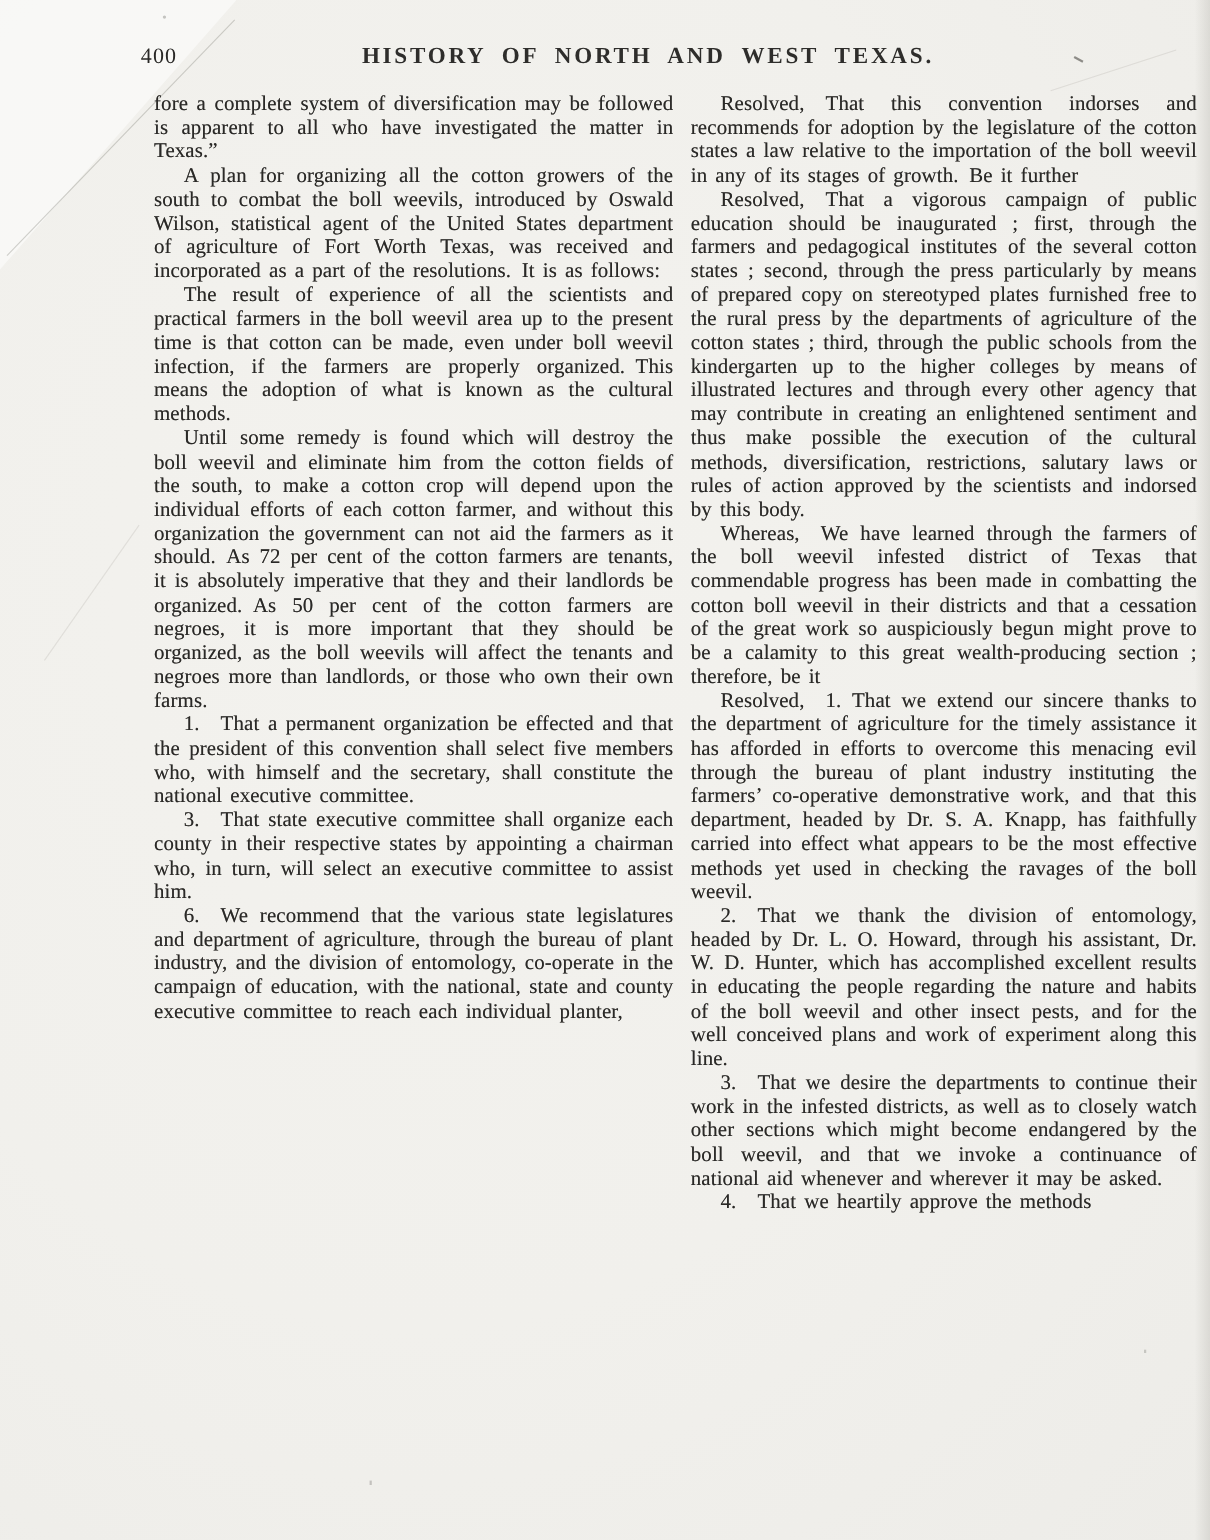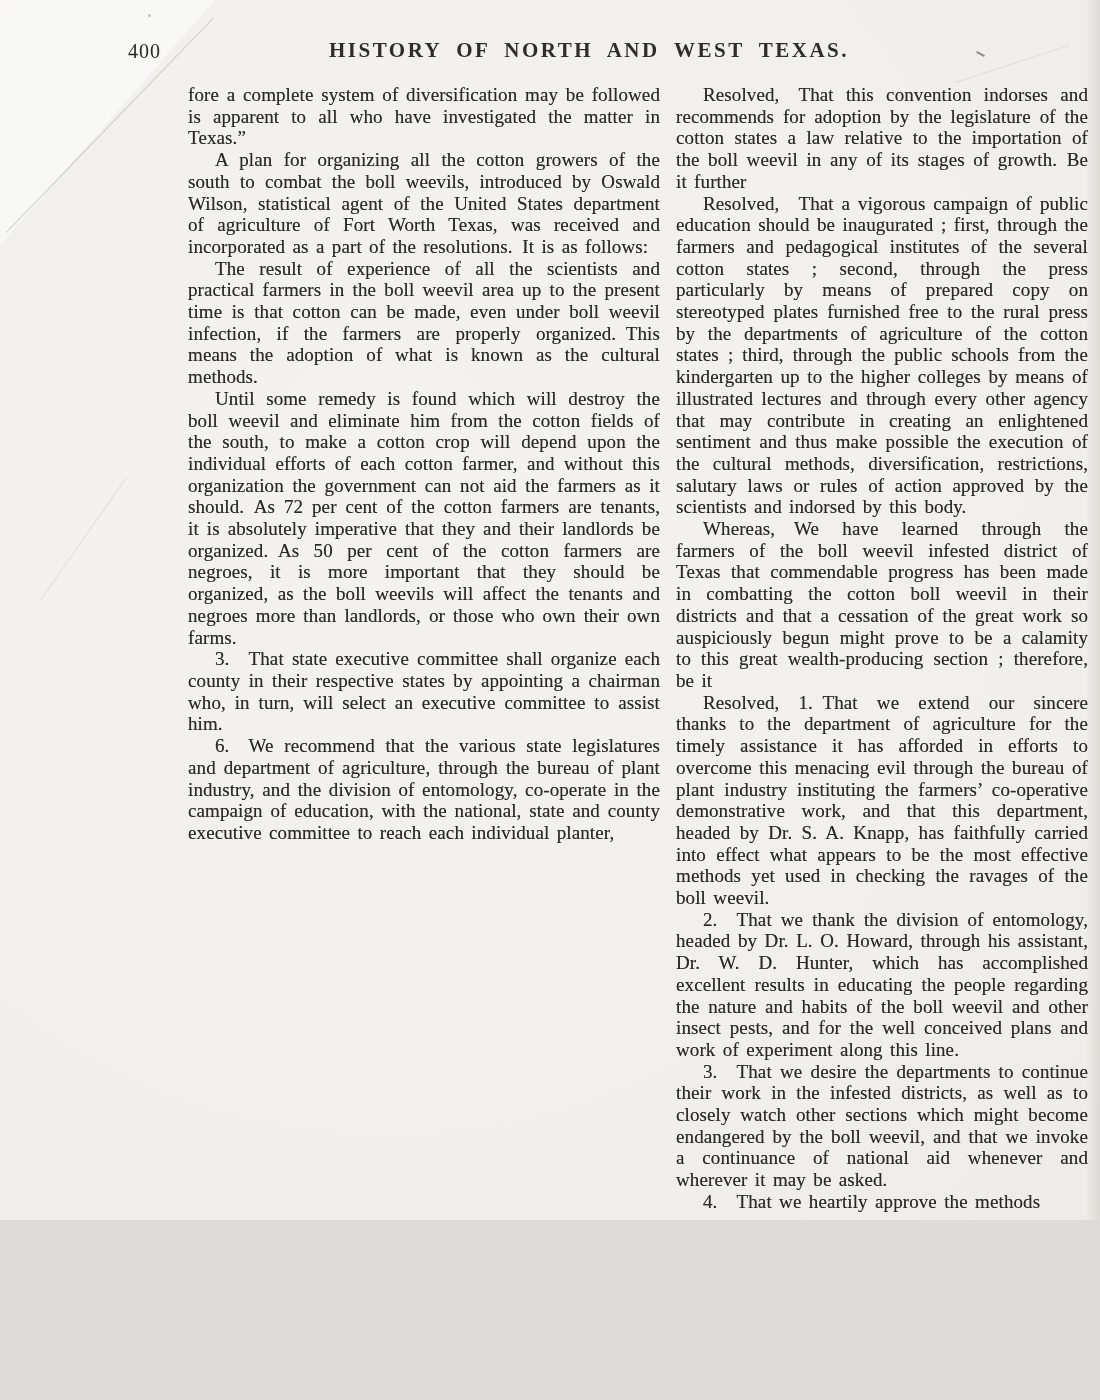--- a/index.html
+++ b/index.html
@@ -1,19 +1,19 @@
 <!DOCTYPE html>
 <html><head>
 <meta charset="utf-8">
 <style>
   html, body { margin: 0; padding: 0; background: #dddcd8; }
   .page {
     position: relative;
     width: 1100px;
-    height: 1220px;
+    height: 1400px;
     margin: 0 auto;
     overflow: hidden;
     background:
       linear-gradient(to left, rgba(150,148,140,0.22) 0px, rgba(150,148,140,0.0) 14px),
       radial-gradient(ellipse at 35% 38%, #f3f2ee 0%, #f1f0ec 55%, #edece8 100%);
     color: #2a2927;
     font-family: "Liberation Serif", "DejaVu Serif", serif;
   }
   
   .corner-fold {
@@ -52,21 +52,21 @@
   }
   .page-title {
     position: absolute; left: 140px; right: 12px; top: 38px;
     margin: 0; text-align: center; transform: translateX(-25px);
     font-size: 21px; font-weight: bold;
     letter-spacing: 2.5px; word-spacing: 7px;
     color: #2e2d2b;
   }
   .columns {
     position: absolute; left: 140px; right: 12px; top: 84px; bottom: 0;
-    display: flex; gap: 16px; margin-left: 48px;
+    display: flex; gap: 16px;
   }
   .col {
     font-size: 19px; line-height: 21.7px;
     text-align: justify;
     word-spacing: 2.5px; letter-spacing: 0.1px;
     text-shadow: 0 0 0.5px rgba(40,38,34,0.55);
   }
   .col-left  { width: 472px; flex: none; }
   .col-right { flex: 1 1 auto; }
   .para { margin: 0; text-indent: 27px; }
@@ -89,20 +89,21 @@
     <span class="page-num">400</span>
     <h1 class="page-title">HISTORY OF NORTH AND WEST TEXAS.</h1>
   </header>
 
   <main class="columns">
     <section class="col col-left">
         <p class="para noindent">fore a complete system of diversification may be followed is apparent to all who have investigated the matter in Texas.”</p>
         <p class="para">A plan for organizing all the cotton growers of the south to combat the boll weevils, introduced by Oswald Wilson, statistical agent of the United States department of agriculture of Fort Worth Texas, was received and incorporated as a part of the resolutions. It is as follows:</p>
         <p class="para">The result of experience of all the scientists and practical farmers in the boll weevil area up to the present time is that cotton can be made, even under boll weevil infection, if the farmers are properly organized. This means the adoption of what is known as the cultural methods.</p>
         <p class="para">Until some remedy is found which will destroy the boll weevil and eliminate him from the cotton fields of the south, to make a cotton crop will depend upon the individual efforts of each cotton farmer, and without this organization the government can not aid the farmers as it should. As 72 per cent of the cotton farmers are tenants, it is absolutely imperative that they and their landlords be organized. As 50 per cent of the cotton farmers are negroes, it is more important that they should be organized, as the boll weevils will affect the tenants and negroes more than landlords, or those who own their own farms.</p>
+        <p class="para">1. That a permanent organization be effected and that the president of this convention shall select five members who, with himself and the secretary, shall constitute the national executive committee.</p>
         <p class="para">3. That state executive committee shall organize each county in their respective states by appointing a chairman who, in turn, will select an executive committee to assist him.</p>
         <p class="para">6. We recommend that the various state legislatures and department of agriculture, through the bureau of plant industry, and the division of entomology, co-operate in the campaign of education, with the national, state and county executive committee to reach each individual planter,</p>
       </section>
     <section class="col col-right">
         <p class="para">Resolved, That this convention indorses and recommends for adoption by the legislature of the cotton states a law relative to the importation of the boll weevil in any of its stages of growth. Be it further</p>
         <p class="para">Resolved, That a vigorous campaign of public education should be inaugurated ; first, through the farmers and pedagogical institutes of the several cotton states ; second, through the press particularly by means of prepared copy on stereotyped plates furnished free to the rural press by the departments of agriculture of the cotton states ; third, through the public schools from the kindergarten up to the higher colleges by means of illustrated lectures and through every other agency that may contribute in creating an enlightened sentiment and thus make possible the execution of the cultural methods, diversification, restrictions, salutary laws or rules of action approved by the scientists and indorsed by this body.</p>
         <p class="para">Whereas, We have learned through the farmers of the boll weevil infested district of Texas that commendable progress has been made in combatting the cotton boll weevil in their districts and that a cessation of the great work so auspiciously begun might prove to be a calamity to this great wealth-producing section ; therefore, be it</p>
         <p class="para">Resolved, 1. That we extend our sincere thanks to the department of agriculture for the timely assistance it has afforded in efforts to overcome this menacing evil through the bureau of plant industry instituting the farmers’ co-operative demonstrative work, and that this department, headed by Dr. S. A. Knapp, has faithfully carried into effect what appears to be the most effective methods yet used in checking the ravages of the boll weevil.</p>
         <p class="para">2. That we thank the division of entomology, headed by Dr. L. O. Howard, through his assistant, Dr. W. D. Hunter, which has accomplished excellent results in educating the people regarding the nature and habits of the boll weevil and other insect pests, and for the well conceived plans and work of experiment along this line.</p>
         <p class="para">3. That we desire the departments to continue their work in the infested districts, as well as to closely watch other sections which might become endangered by the boll weevil, and that we invoke a continuance of national aid whenever and wherever it may be asked.</p>

